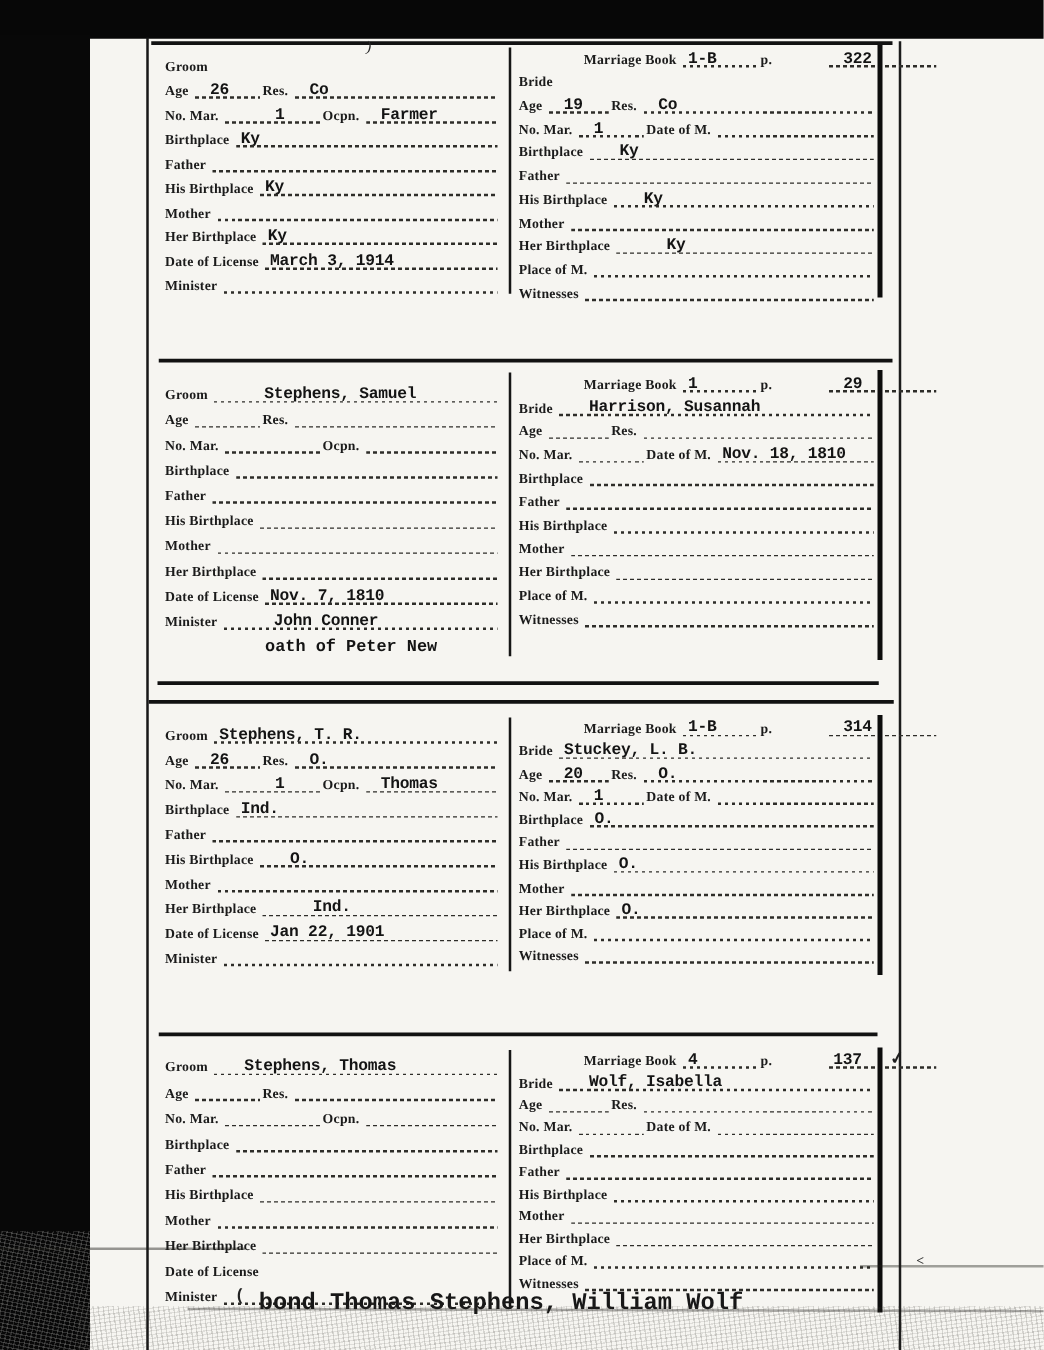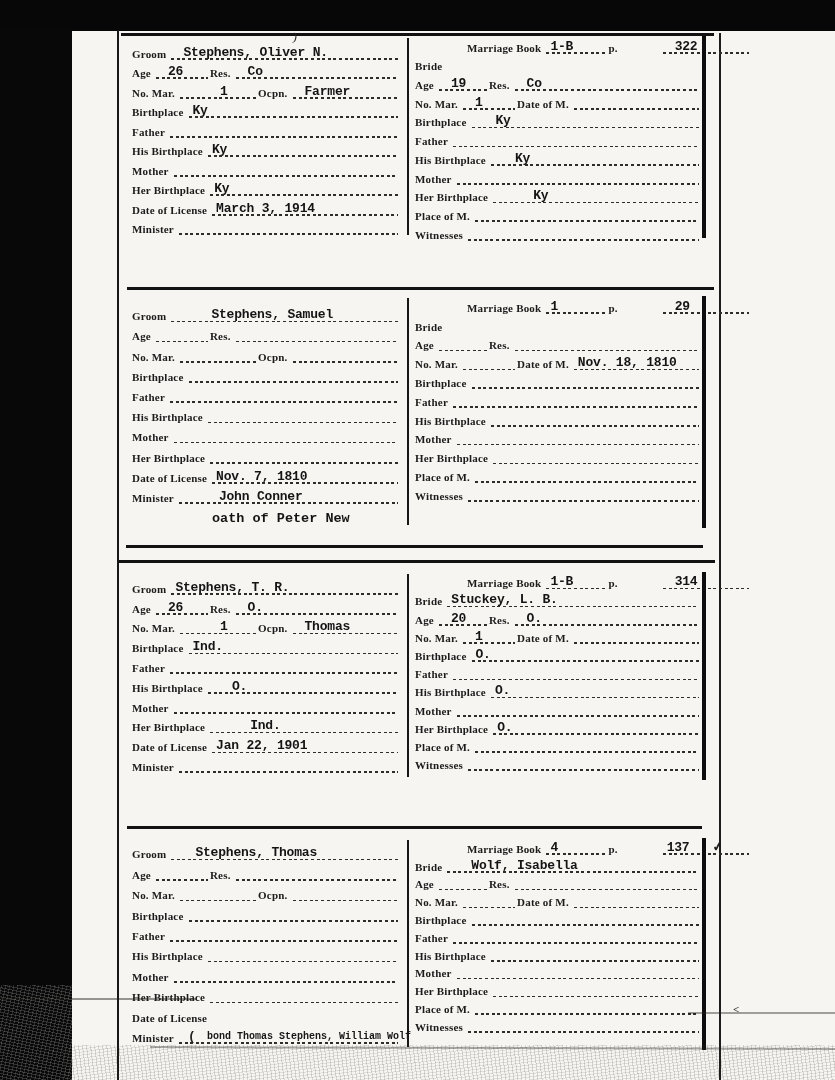--- a/index.html
+++ b/index.html
@@ -55,21 +55,21 @@
   .w52{flex:0 0 52px;}.w56{flex:0 0 56px;}.w64{flex:0 0 64px;}.w80{flex:0 0 80px;}.w90{flex:0 0 90px;margin-left:40px;}
   .val{position:absolute;left:14px;bottom:4px;font-family:"Liberation Mono",monospace;
        font-weight:700;font-size:13px;line-height:1;color:#141414;white-space:nowrap;letter-spacing:-.2px;}
   .val.i0{left:6px;}.val.i1{left:26px;}.val.i2{left:42px;}
   .mbrow{padding-left:52px;align-items:flex-end;}
   .note-row{height:21px;position:relative;}
   .note{position:absolute;left:80px;bottom:2px;font-family:"Liberation Mono",monospace;
         font-weight:700;font-size:13.5px;color:#141414;white-space:nowrap;}
   
   .footer-note{position:absolute;left:207px;top:1031px;font-family:"Liberation Mono",monospace;
-        font-weight:700;font-size:10px;color:#171717;white-space:nowrap;}
+        font-weight:700;font-size:19px;color:#171717;white-space:nowrap;}
   .paren-mark{position:absolute;left:188px;top:1029px;font-family:"Liberation Mono",monospace;
         font-weight:700;font-size:13px;color:#222;}
   .check-mark{position:absolute;left:712px;top:838px;font-size:14px;font-weight:700;color:#1d1d1d;
         transform:rotate(-8deg);}
   .angle-mark{position:absolute;left:733px;top:1003px;font-size:11px;font-weight:700;color:#333;}
   .squiggle-mark{position:absolute;left:293px;top:30px;font-size:12px;color:#2a2a2a;transform:rotate(12deg);}
 </style>
 </head>
 <body>
 
@@ -81,23 +81,20 @@
   <div class="hline hl-top"></div>
   <div class="hline hl-s1"></div>
   <div class="hline hl-s2a"></div>
   <div class="hline hl-s2b"></div>
   <div class="hline hl-s3"></div>
 
   <section class="card r1">
     <div class="col-l">
       <div class="row">
         <span class="lbl">Groom</span>
-        <span class="fill">
-            <span class="val">Stephens, Oliver N.</span>
-          </span>
       </div>
       <div class="row">
         <span class="lbl">Age</span>
         <span class="fill w56">
             <span class="val">26</span>
           </span>
         <span class="lbl">Res.</span>
         <span class="fill">
             <span class="val">Co</span>
           </span>
@@ -316,20 +313,23 @@
         <span class="fill w64">
             <span class="val i0">1</span>
           </span>
         <span class="lbl">p.</span>
         <span class="fill w90">
             <span class="val">29</span>
           </span>
       </div>
       <div class="row">
         <span class="lbl">Bride</span>
+        <span class="fill">
+            <span class="val i1">Harrison, Susannah</span>
+          </span>
       </div>
       <div class="row">
         <span class="lbl">Age</span>
         <span class="fill w52">
             <span class="val"></span>
           </span>
         <span class="lbl">Res.</span>
         <span class="fill">
             <span class="val"></span>
           </span>

